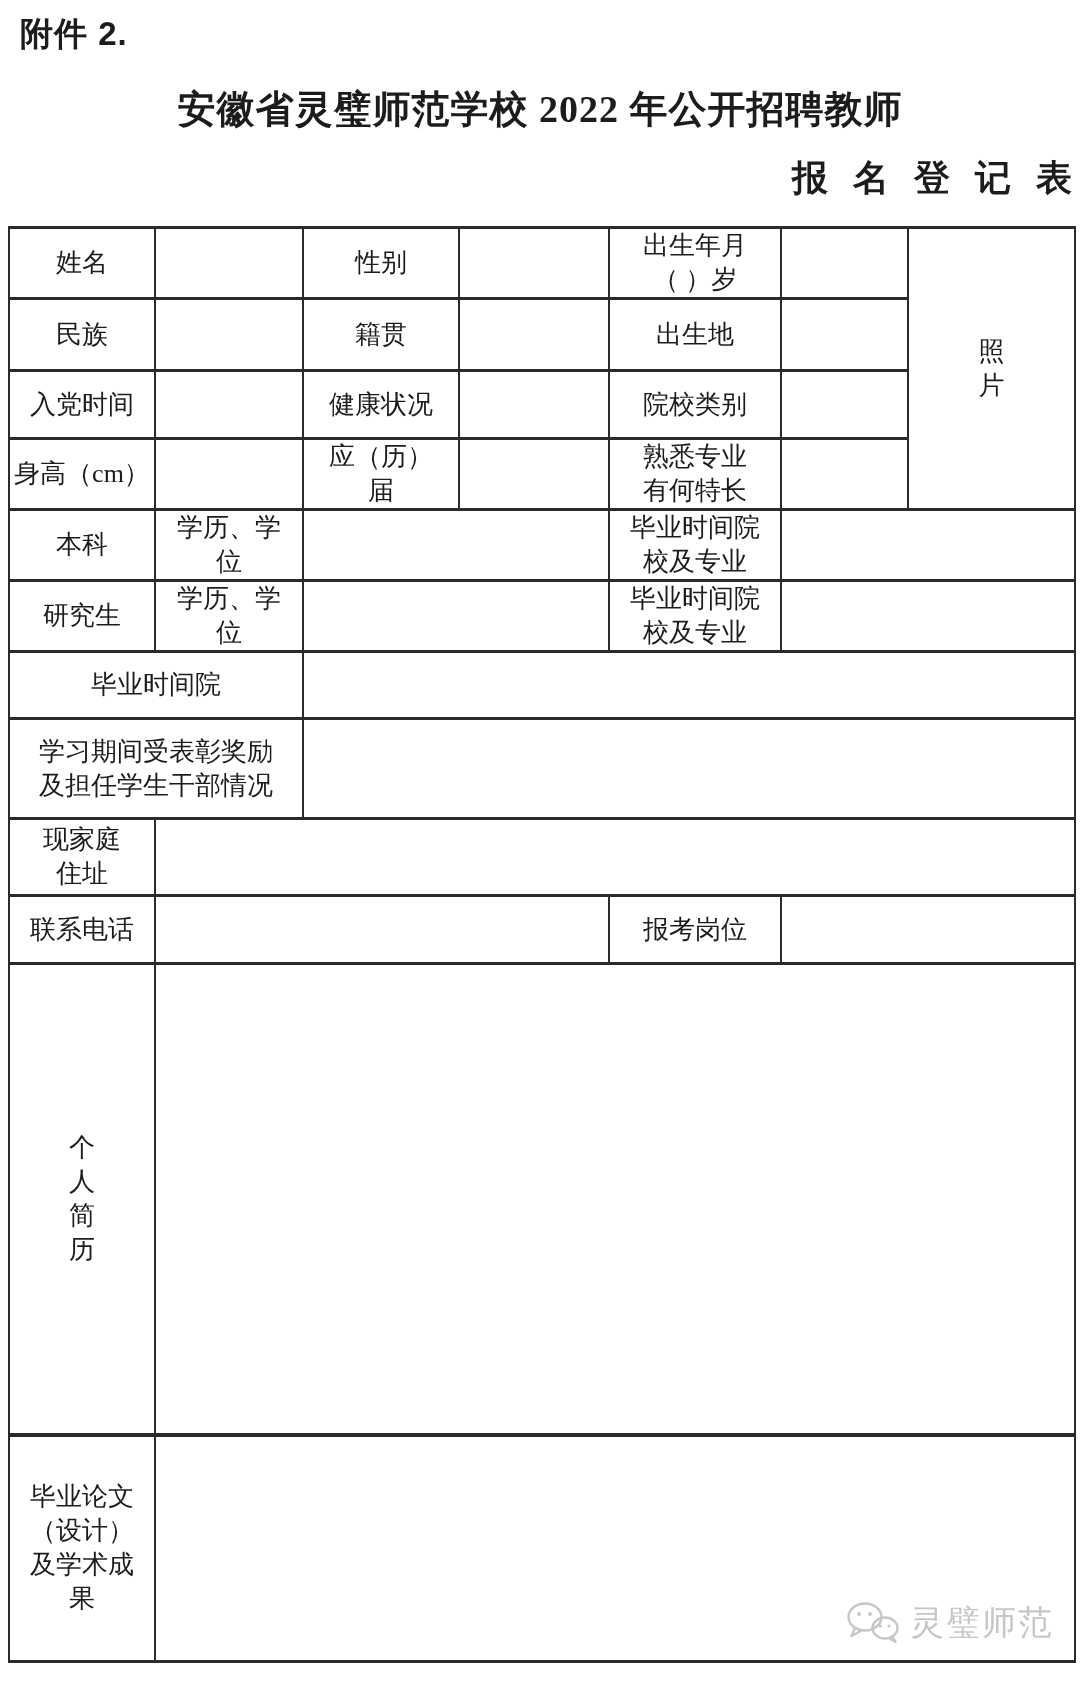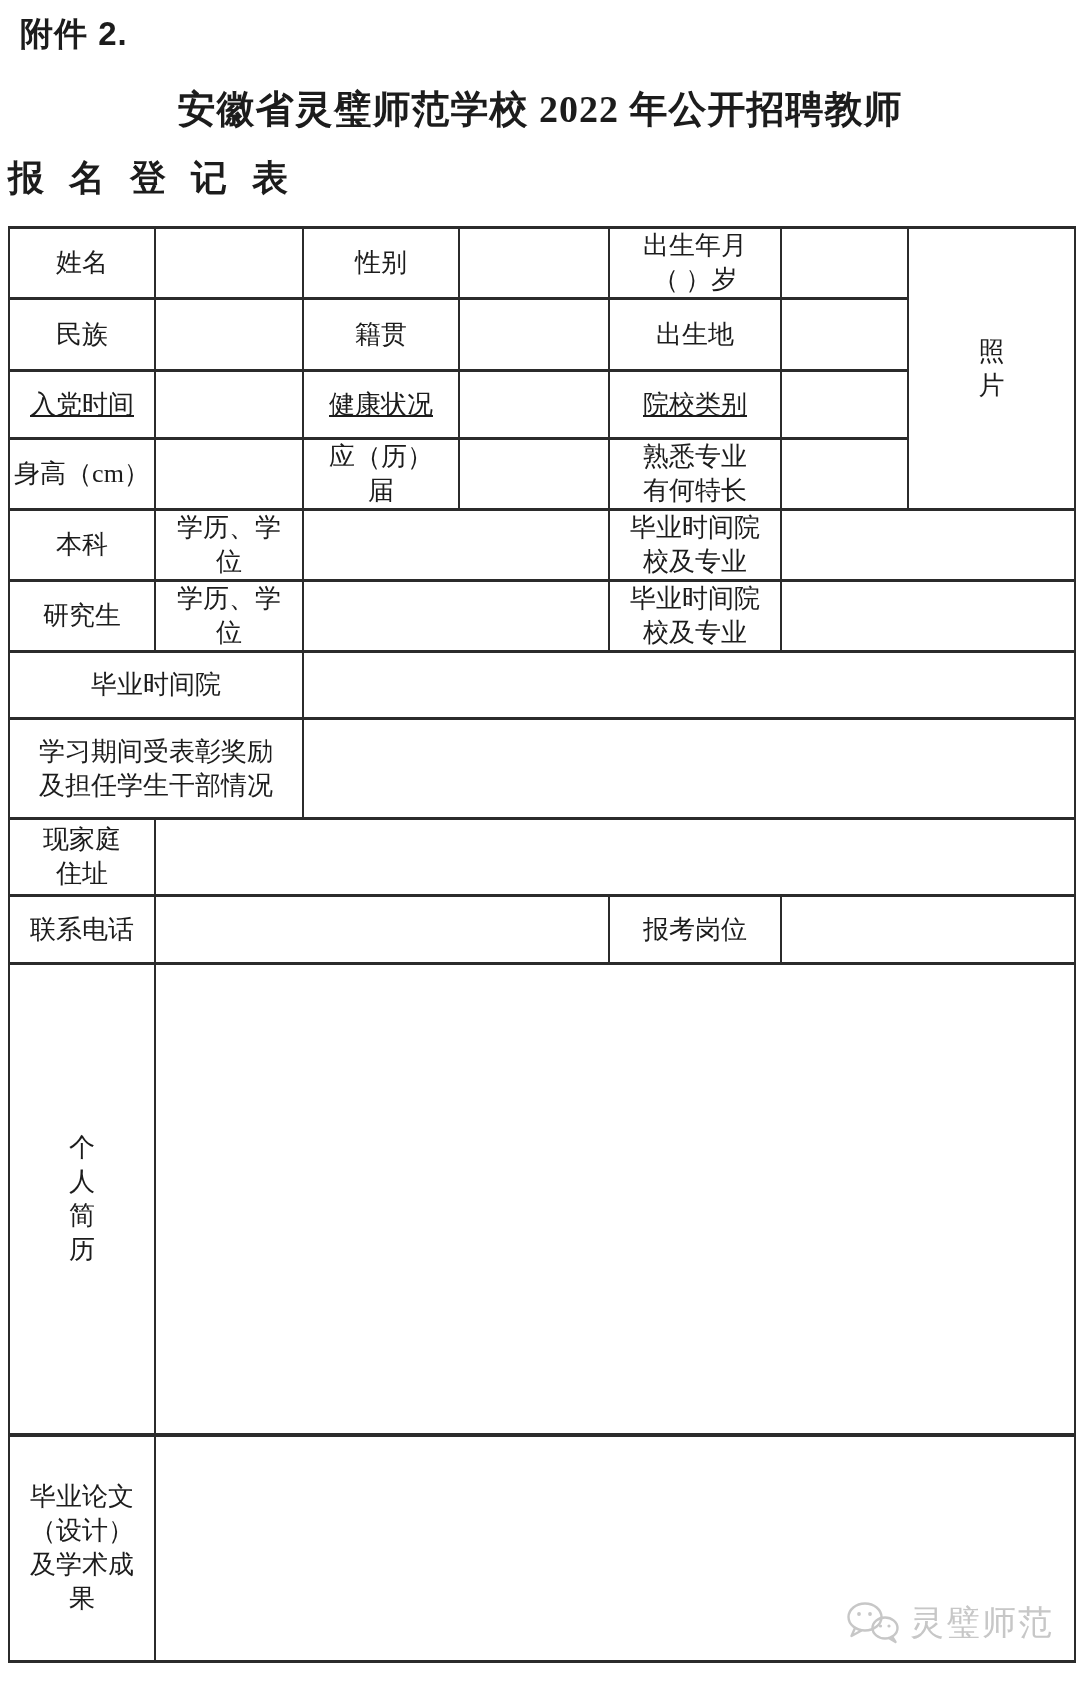--- a/index.html
+++ b/index.html
@@ -17,41 +17,41 @@
     font-family:"Liberation Sans","DejaVu Sans",sans-serif;
     letter-spacing:1px;
   }
   .doc-title {
     position:absolute; left:0; top:84px; width:1080px;
     text-align:center;
     font-size:38px; font-weight:700; letter-spacing:1px;
   }
   .form-title {
     position:absolute; left:0; top:154px; width:1080px;
-    text-align:left;
+    text-align:right;
     font-size:36px; font-weight:700; letter-spacing:8px; text-indent:8px;
   }
   table.reg {
     position:absolute; left:8px; top:226px;
     width:1066px;
     border-collapse:collapse; table-layout:fixed;
   }
   table.reg td {
     border:2px solid #2b2b2b;
     border-top-width:3px; border-bottom-width:3px;
     text-align:center; vertical-align:middle;
     font-size:26px; line-height:34px;
     padding:0;
     overflow:hidden;
   }
   td.lbl { white-space:pre-line; }
   td.nowrap { white-space:nowrap; }
   tr.r1  { height:67px; }
   tr.r2  { height:72px; }
-  tr.r3  { height:68px;text-decoration:underline; }
+  tr.r3  { height:68px; }
   tr.r4  { height:69px; }
   tr.r5  { height:69px; }
   tr.r6  { height:69px; }
   tr.r7  { height:67px; }
   tr.r8  { height:100px; }
   tr.r9  { height:77px; }
   tr.r10 { height:68px; }
   tr.r11 { height:471px; }
   tr.r12 { height:227px; }
   tr.r11 td { border-bottom-width:4px; }

